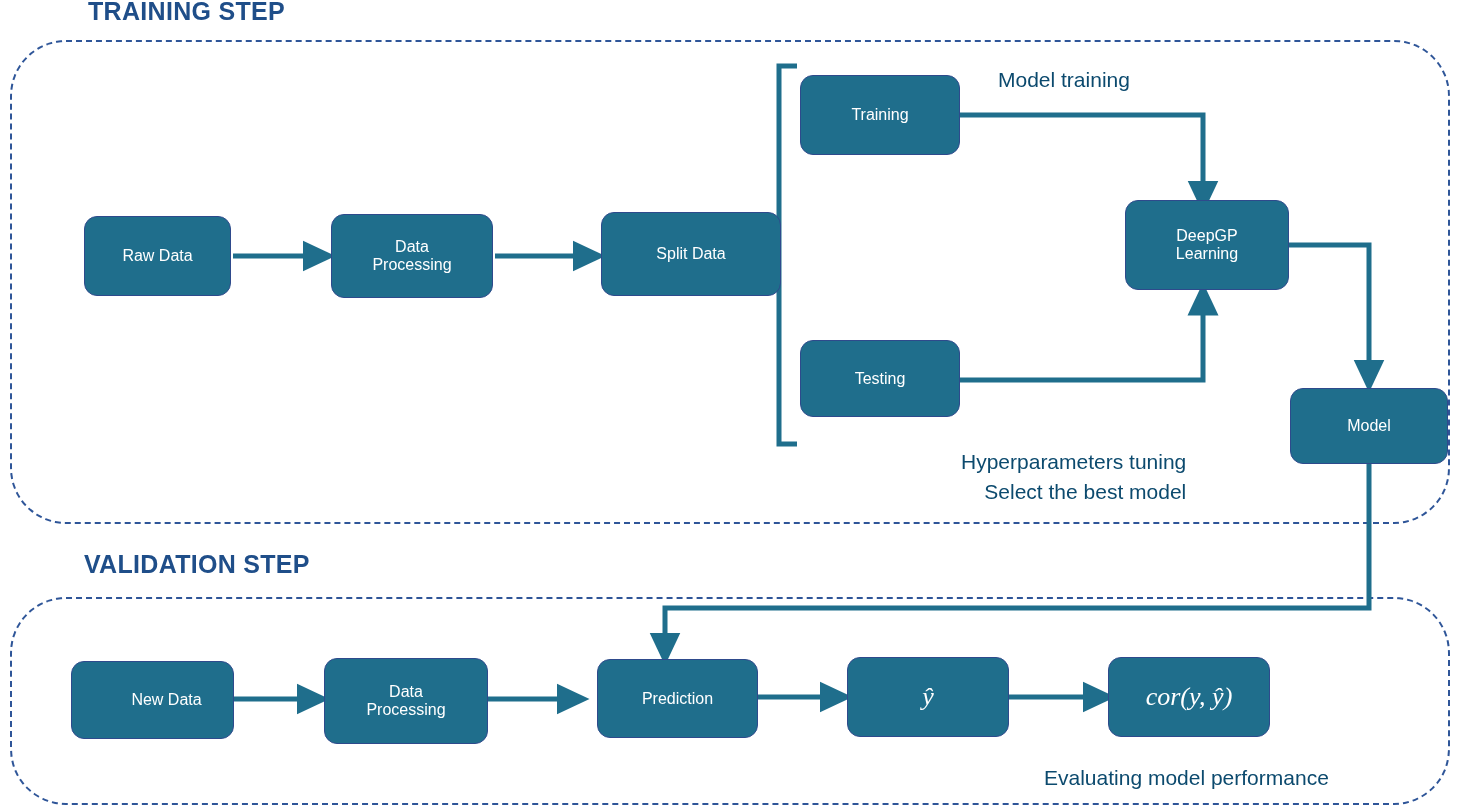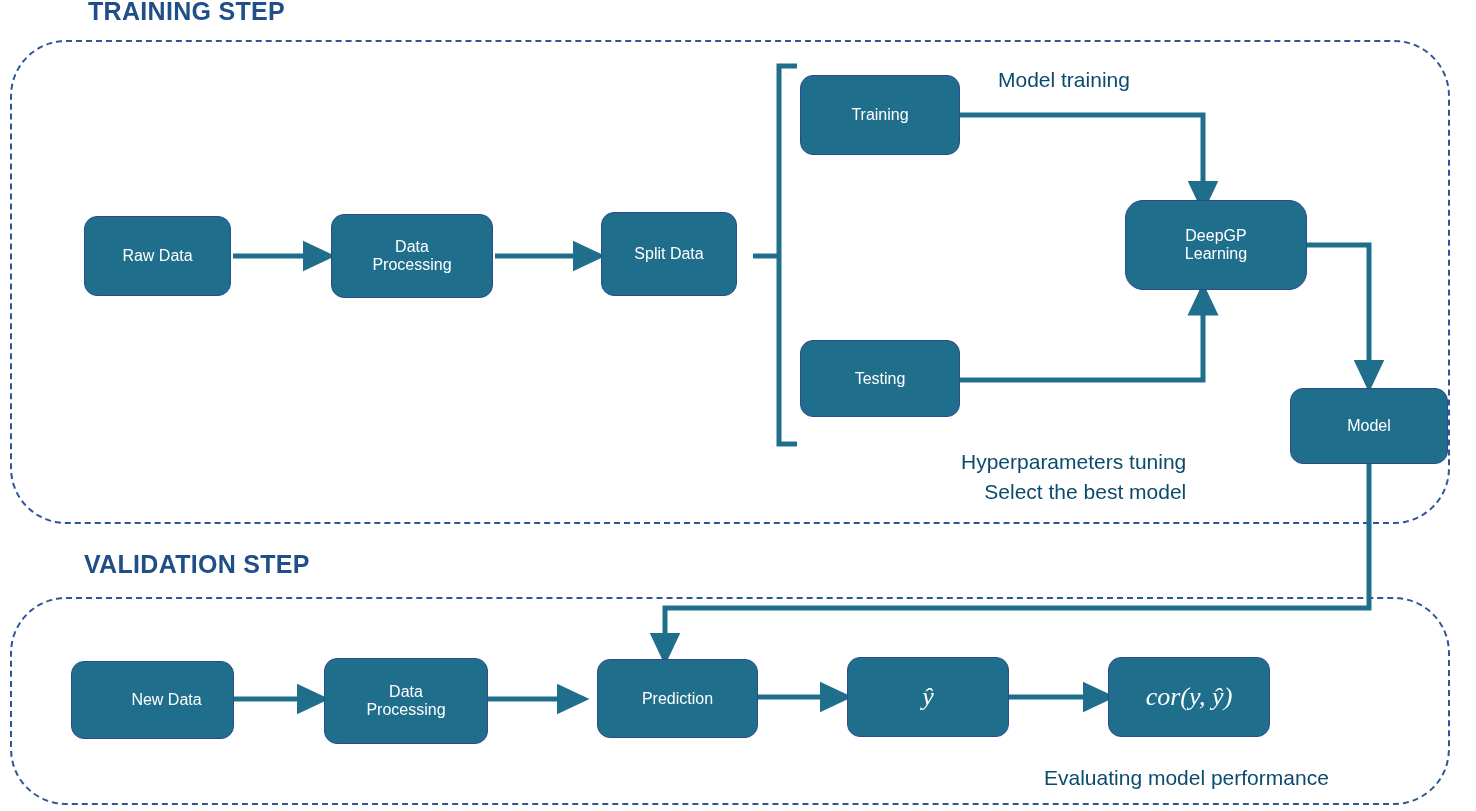--- a/index.html
+++ b/index.html
@@ -116,27 +116,27 @@
 
       <line x1="1009" y1="697" x2="1098" y2="697" marker-end="url(#arw)"></line>
     </g>
   </svg>
 
   <div class="node" style="left:84px; top:216px; width:147px; height:80px;">Raw Data</div>
 
   <div class="node" style="left:331px; top:214px; width:162px; height:84px;">Data
 Processing</div>
 
-  <div class="node" style="left:601px; top:212px; width:136px; height:84px;">Split Data</div>
+  <div class="node" style="left:601px; top:212px; width:180px; height:84px;">Split Data</div>
 
   <div class="node" style="left:800px; top:75px; width:160px; height:80px;">Training</div>
 
   <div class="node" style="left:800px; top:340px; width:160px; height:77px;">Testing</div>
 
-  <div class="node" style="left:1125px; top:200px; width:182px; height:90px;border-radius:18px;">DeepGP
+  <div class="node" style="left:1125px; top:200px; width:164px; height:90px;">DeepGP
 Learning</div>
 
   <div class="node" style="left:1290px; top:388px; width:158px; height:76px;">Model</div>
 
   <div class="node" style="left:71px; top:661px; width:163px; height:78px;padding-left:28px;">New Data</div>
 
   <div class="node" style="left:324px; top:658px; width:164px; height:86px;">Data
 Processing</div>
 
   <div class="node" style="left:585px; top:659px; width:161px; height:79px;margin-left:12px;">Prediction</div>

